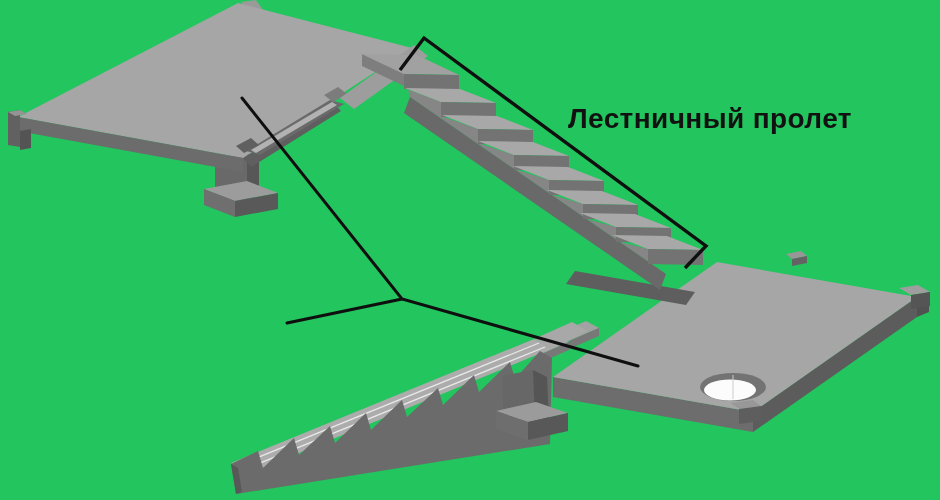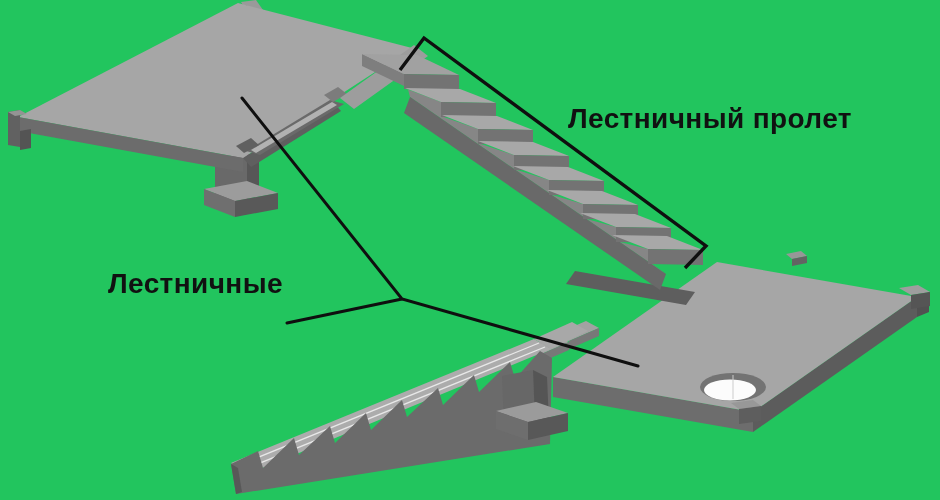--- a/index.html
+++ b/index.html
@@ -95,15 +95,15 @@
       <polygon points="496,411 536,402 568,413 528,422" fill="#9b9b9b"></polygon>
       <polygon points="496,411 528,422 528,440 496,429" fill="#6e6e6e"></polygon>
       <polygon points="528,422 568,413 568,431 528,440" fill="#585858"></polygon>
       <polyline points="400,70 424,38 706,246 685,268" fill="none" stroke="#0f0f0f" stroke-width="3.4" stroke-linejoin="miter"></polyline>
       <path d="M242,98 L402,299 L638,366 M402,299 L287,323" fill="none" stroke="#0f0f0f" stroke-width="3" stroke-linecap="round"></path>
     </svg>
 
   <div class="diagram-label label-flight">Лестничный пролет</div>
 
   <div class="diagram-label label-landings">
-    <span>Лестничные</span><br>
+    <br>
   </div>
 </div>
 
 </body></html>

